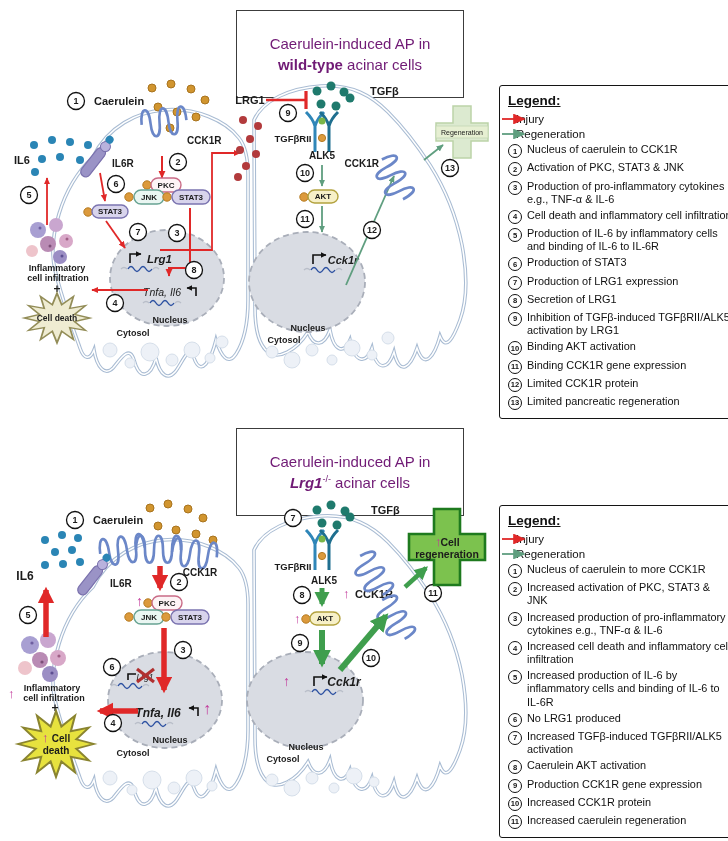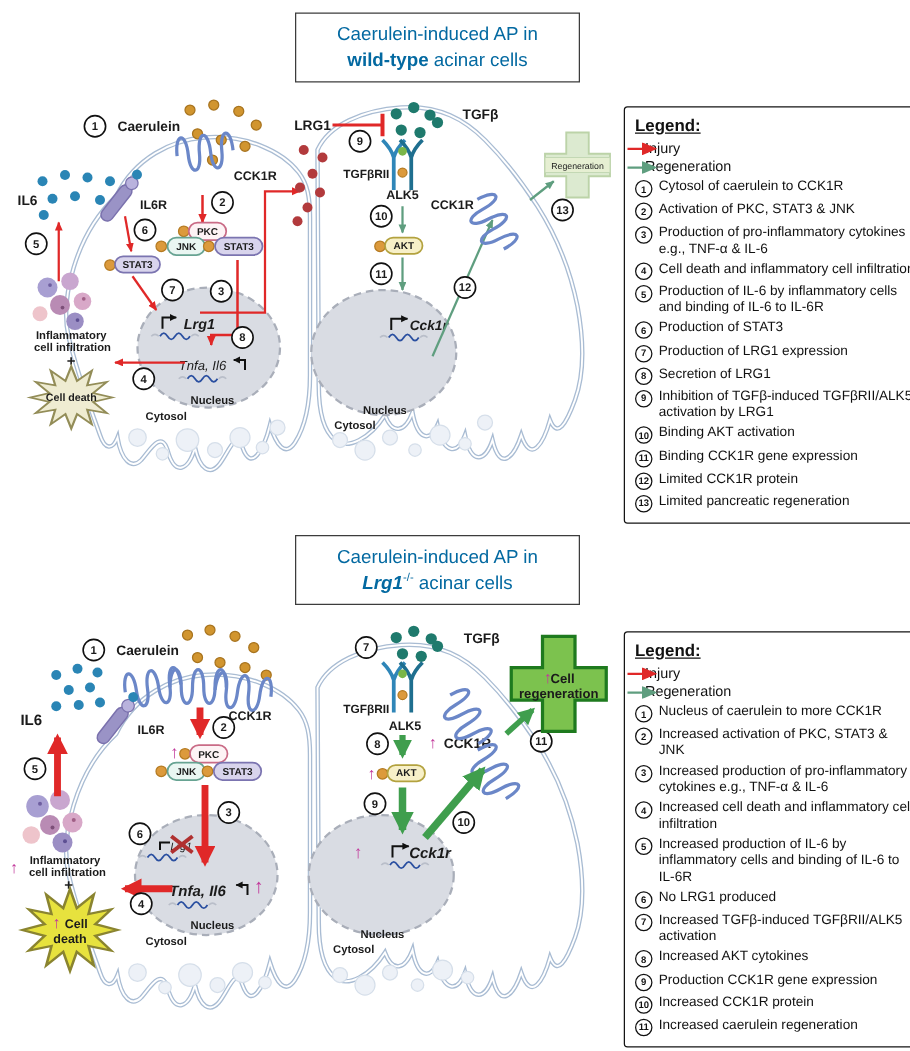--- a/index.html
+++ b/index.html
@@ -1,19 +1,19 @@
 <!DOCTYPE html>
 <html><head>
 <meta charset="utf-8">
 <style>
   html,body{margin:0;padding:0;background:#fff}
   .canvas{position:relative;width:728px;height:841px;background:#fff;overflow:hidden;
           font-family:"Liberation Sans",sans-serif;color:#111}
   .titlebox{position:absolute;left:236px;width:214px;border:1.8px solid #3c3c3c;background:#fff;
-            text-align:center;font-size:15px;line-height:1.4;padding:6px 6px;color:#0369a1}
+            text-align:center;font-size:15px;line-height:1.4;padding:22px 6px;color:#701a75}
   .titlebox sup{font-size:9px}
   .legend{position:absolute;left:499px;width:224px;border:1.6px solid #141414;border-radius:3px;
           background:#fff;padding:7px 6px 5px 8px}
   .legend .lhead{font-size:13.5px;font-weight:bold;text-decoration:underline;margin:0 0 5px 0}
   .lrow{display:flex;align-items:center;gap:9px;font-size:11.5px;margin:3px 0 3px 8px}
   .litem{display:flex;gap:5px;font-size:10.9px;line-height:1.2;margin:3.2px 0;align-items:flex-start}
   .lnum{flex:0 0 auto;width:12px;height:12px;border:1.2px solid #111;border-radius:50%;
         font-size:7.6px;display:flex;align-items:center;justify-content:center;margin-top:1px;font-weight:600}
   svg{position:absolute;left:0}
   svg text{font-family:"Liberation Sans",sans-serif;fill:#1b1b1b}
@@ -321,21 +321,21 @@
             <marker id="lg1" markerWidth="8" markerHeight="8" refX="6" refY="3" orient="auto">
               <path d="M0,0 L7,3 L0,6 z" fill="#5f9e7f"></path>
             </marker>
           </defs>
           <line x1="2" y1="5" x2="24" y2="5" stroke="#5f9e7f" stroke-width="1.8" marker-end="url(#lg1)"></line>
         </svg>
       <span>Regeneration</span>
     </div>
     <div class="litem">
         <span class="lnum">1</span>
-        <span>Cytosol of caerulein to CCK1R</span>
+        <span>Nucleus of caerulein to CCK1R</span>
       </div>
     <div class="litem">
         <span class="lnum">2</span>
         <span>Activation of PKC, STAT3 &amp; JNK</span>
       </div>
     <div class="litem">
         <span class="lnum">3</span>
         <span>Production of pro-inflammatory cytokines e.g., TNF-α &amp; IL-6</span>
       </div>
     <div class="litem">
@@ -671,21 +671,21 @@
     <div class="litem">
         <span class="lnum">6</span>
         <span>No LRG1 produced</span>
       </div>
     <div class="litem">
         <span class="lnum">7</span>
         <span>Increased TGFβ-induced TGFβRII/ALK5 activation</span>
       </div>
     <div class="litem">
         <span class="lnum">8</span>
-        <span>Increased AKT cytokines</span>
+        <span>Caerulein AKT activation</span>
       </div>
     <div class="litem">
         <span class="lnum">9</span>
         <span>Production CCK1R gene expression</span>
       </div>
     <div class="litem">
         <span class="lnum">10</span>
         <span>Increased CCK1R protein</span>
       </div>
     <div class="litem">

